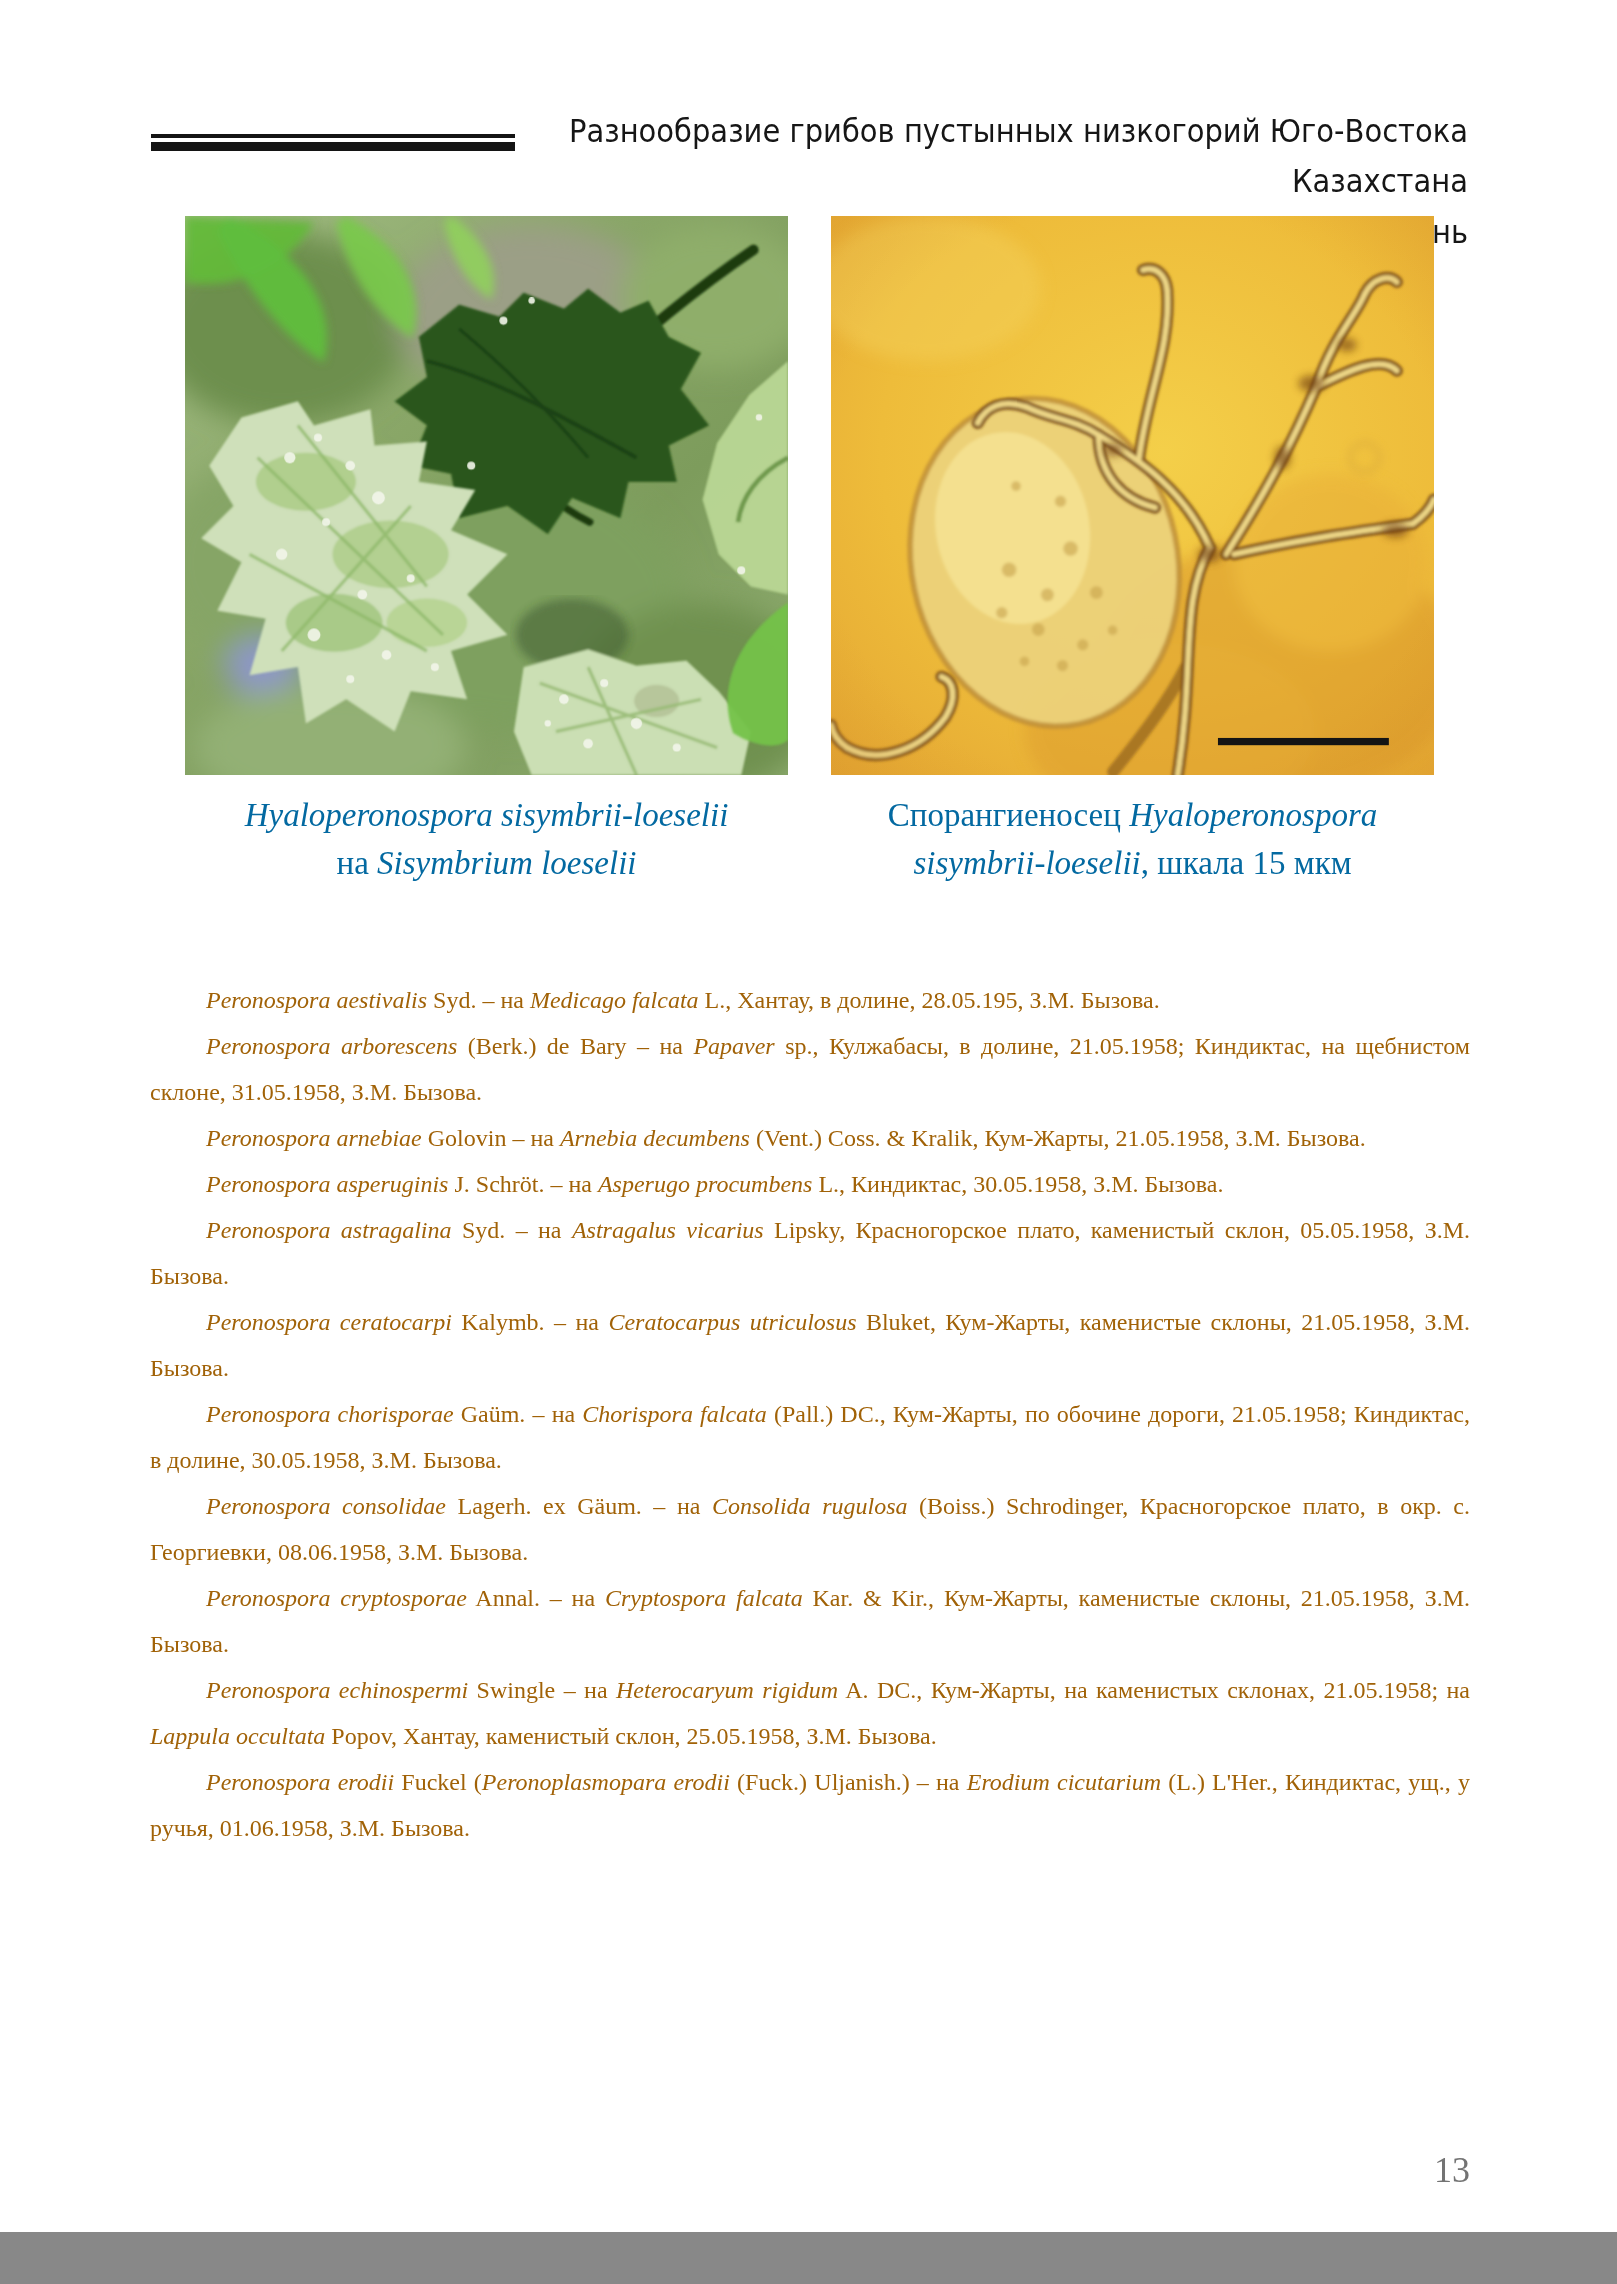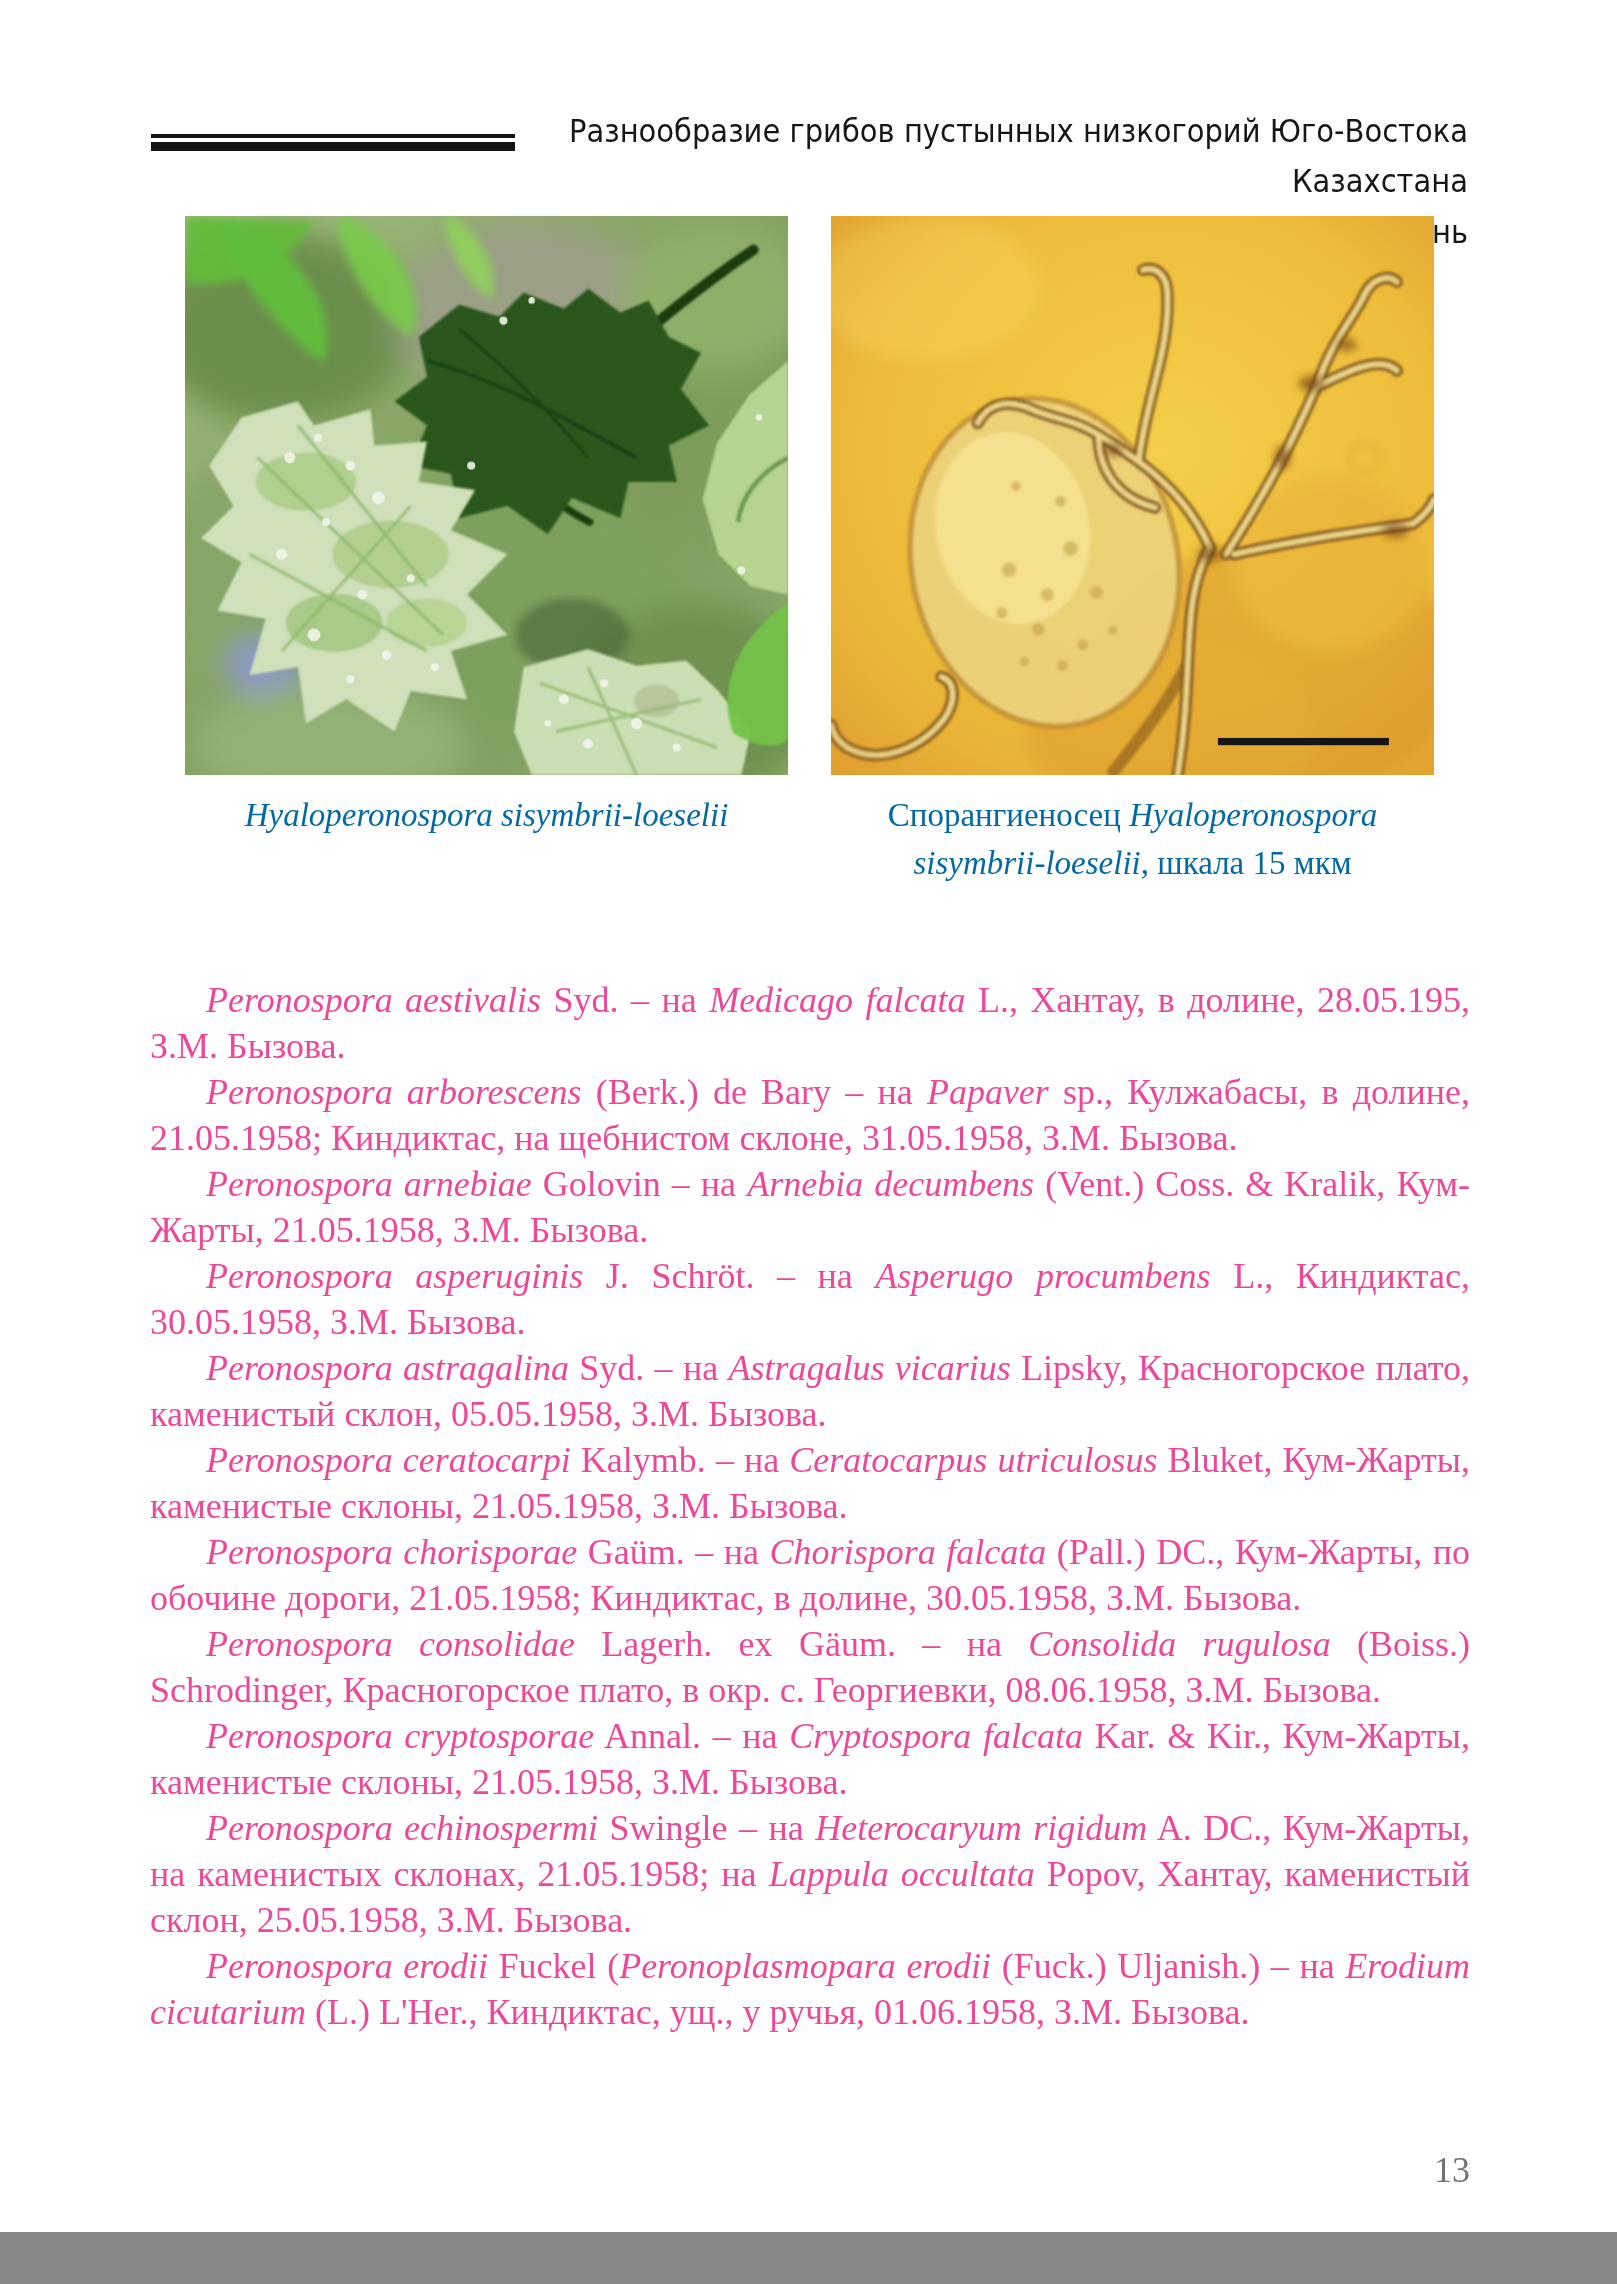--- a/index.html
+++ b/index.html
@@ -32,21 +32,21 @@
   .caption{
     position:absolute;top:791px;width:603px;
     text-align:center;font-size:33px;line-height:48px;color:#0369a1;
   }
   .caption-left{left:185px;}
   .caption-right{left:831px;}
   .it{font-style:italic;}
   
   .body-text{
     position:absolute;left:150px;top:977px;width:1320px;
-    font-size:36px;line-height:46px;text-align:justify;color:#ec4899;
+    font-size:24px;line-height:46px;text-align:justify;color:#a16207;
   }
   .body-text p.para{margin:0;text-indent:56px;}
   
   .page-number{
     position:absolute;left:150px;top:2149px;width:1320px;
     text-align:right;font-size:36px;color:#737373;
   }
 </style>
 </head>
 <body>
@@ -256,20 +256,21 @@
 
       <circle cx="662" cy="300" r="18" fill="none" stroke="#d9a93a" stroke-width="6" opacity="0.6" filter="url(#m6)"></circle>
       <rect width="748" height="694" fill="url(#gVig)"></rect>
 
       <rect x="480" y="648" width="212" height="9" fill="#141414"></rect>
     </svg>
   </div>
 
   <div class="caption caption-left">
     <div><span class="it">Hyaloperonospora sisymbrii-loeselii</span></div>
+    <div><span>на </span><span class="it">Sisymbrium loeselii</span></div>
   </div>
   <div class="caption caption-right">
     <div><span>Спорангиеносец </span><span class="it">Hyaloperonospora</span></div>
     <div><span class="it">sisymbrii-loeselii</span><span>, шкала 15 мкм</span></div>
   </div>
 
   <div class="body-text">
       <p class="para"><span class="it">Peronospora aestivalis</span><span> Syd. – на </span><span class="it">Medicago falcata</span><span> L., Хантау, в долине, 28.05.195, З.М. Бызова.</span></p>
       <p class="para"><span class="it">Peronospora arborescens</span><span> (Berk.) de Bary – на </span><span class="it">Papaver</span><span> sp., Кулжабасы, в долине, 21.05.1958; Киндиктас, на щебнистом склоне, 31.05.1958, З.М. Бызова.</span></p>
       <p class="para"><span class="it">Peronospora arnebiae</span><span> Golovin – на </span><span class="it">Arnebia decumbens</span><span> (Vent.) Coss. &amp; Kralik, Кум-Жарты, 21.05.1958, З.М. Бызова.</span></p>

